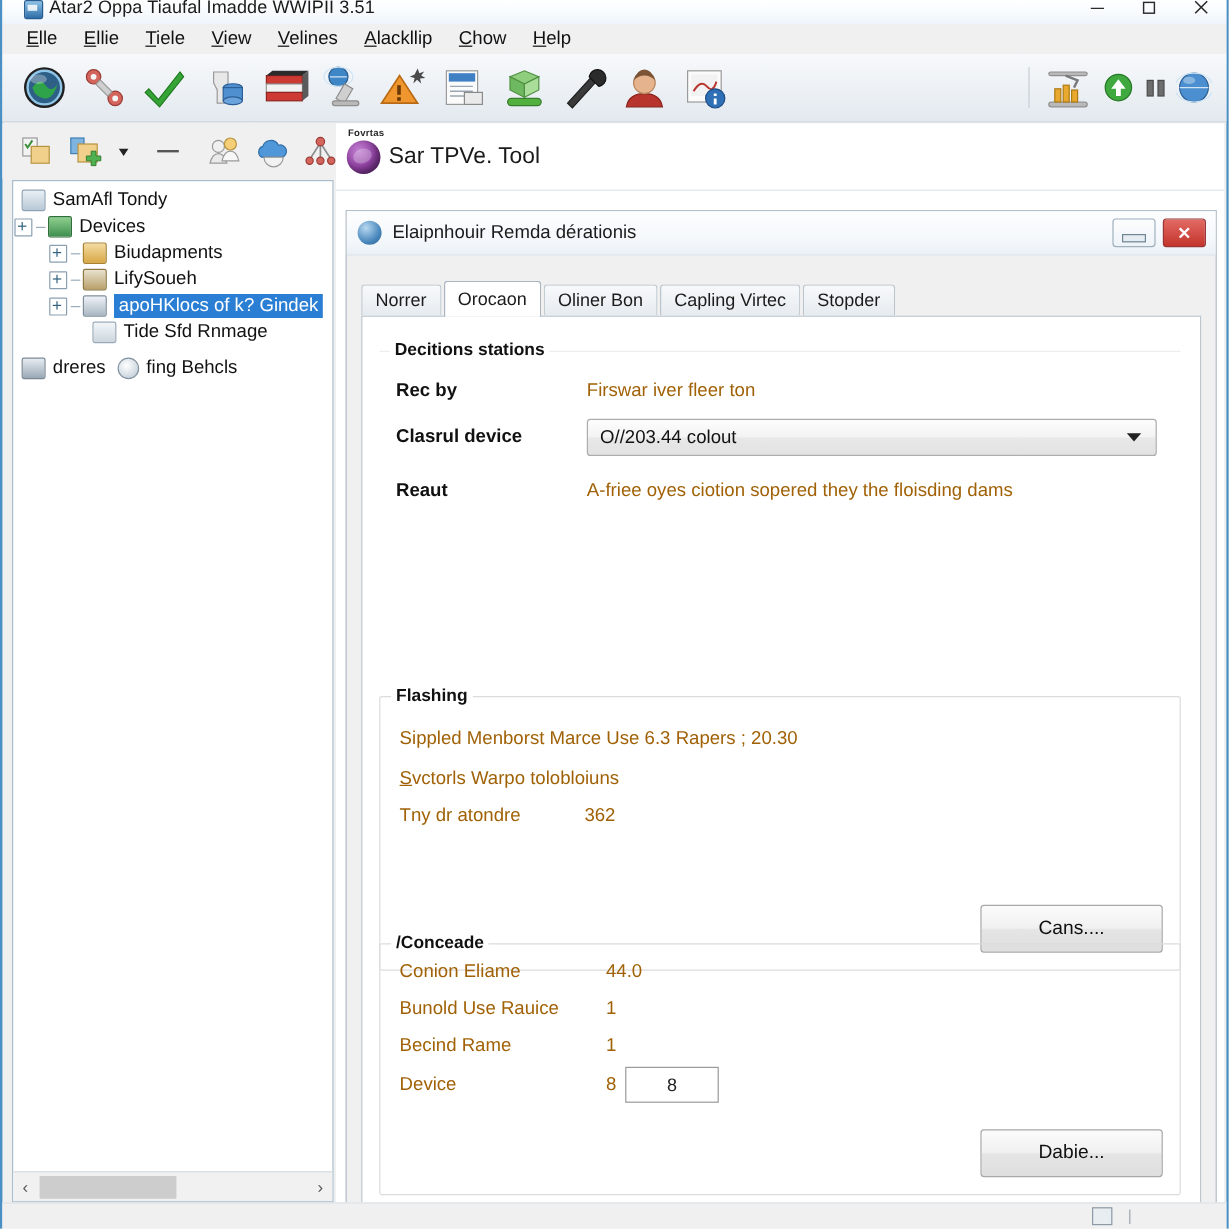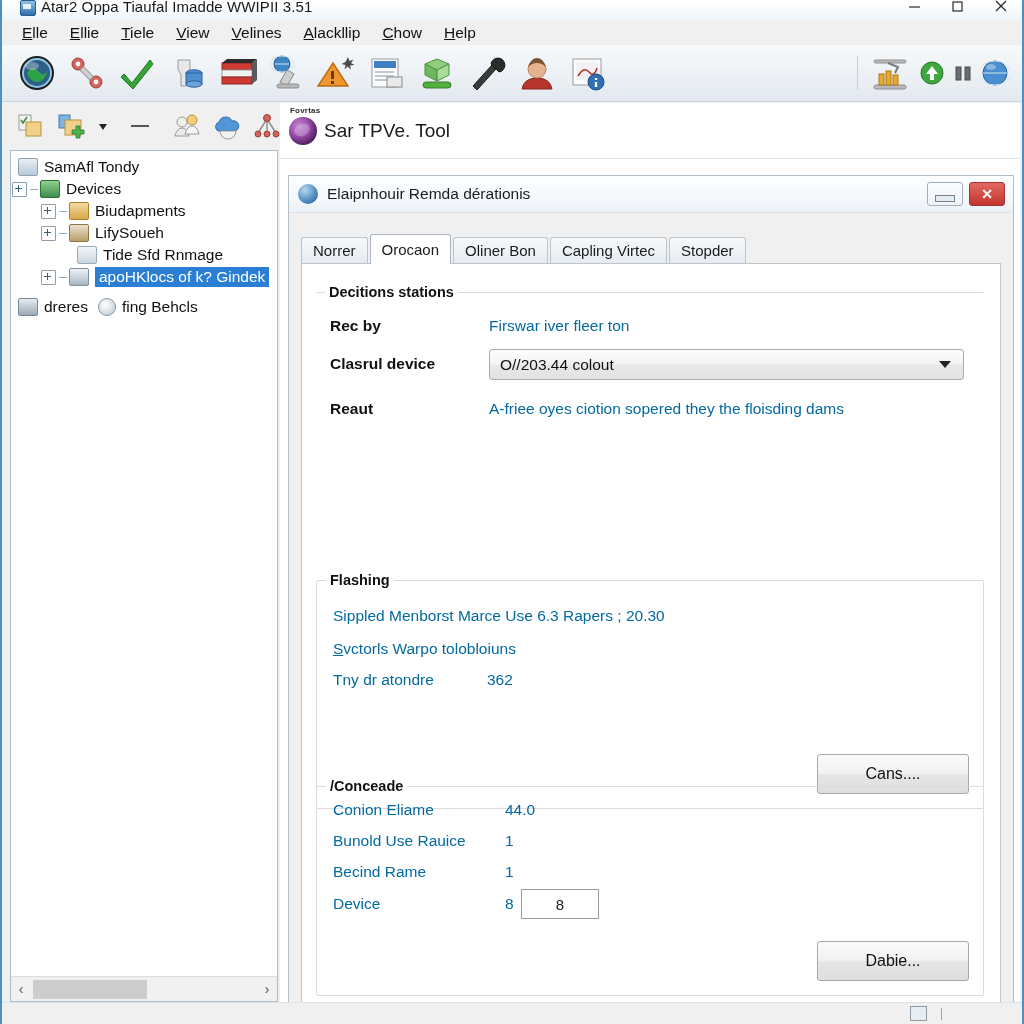--- a/index.html
+++ b/index.html
@@ -408,21 +408,21 @@
 
   .frow {
     position: absolute;
     display: flex;
     align-items: center;
     font-size: 15.5px;
     color: #111;
     white-space: nowrap;
   }
   .flabel { font-weight: bold; color: #111; }
-  .fvalue { color: #0369a1; }
+  .fvalue { color: #a16207; }
 
   .combo {
     position: absolute;
     left: 173px; top: 56px;
     width: 475px; height: 31px;
     background: linear-gradient(to bottom, #fdfdfd 0%, #f3f3f3 48%, #e8e8e8 52%, #e2e2e2 100%);
     border: 1px solid #acacac;
     border-radius: 3px;
     display: flex;
     align-items: center;
@@ -769,30 +769,30 @@
         <span class="tlabel">Biudapments</span>
       </div>
 
       <div class="trow" style="padding-left:30px;">
         <span class="expander"></span>
         <span class="dashline"></span>
         <span class="tico" style="background:linear-gradient(#e8e2cf,#b9a06a);border:1px solid #8d7743;"></span>
         <span class="tlabel">LifySoueh</span>
       </div>
 
-      <div class="trow" style="padding-left:66px;">
-        <span class="tico" style="background:linear-gradient(#f2f6f9,#cdd6de);border:1px solid #9aaab8;"></span>
-        <span class="tlabel">Tide Sfd Rnmage</span>
-      </div>
-
       <div class="trow sel" style="padding-left:30px;">
         <span class="expander"></span>
         <span class="dashline"></span>
         <span class="tico" style="background:linear-gradient(#eef2f6,#a9b7c3);border:1px solid #7f8f9c;"></span>
         <span class="tlabel">apoHKlocs of k? Gindek</span>
+      </div>
+
+      <div class="trow" style="padding-left:66px;">
+        <span class="tico" style="background:linear-gradient(#f2f6f9,#cdd6de);border:1px solid #9aaab8;"></span>
+        <span class="tlabel">Tide Sfd Rnmage</span>
       </div>
 
 
       <div class="trow" style="margin-top:8px;">
         <span style="width:6px;"></span>
         <span class="tico" style="background:linear-gradient(#e6ebf0,#9aa9b6);border:1px solid #7a8894;"></span>
         <span class="tlabel">dreres</span>
         <span class="tico" style="margin-left:10px;border-radius:50%;background:radial-gradient(circle at 40% 35%,#ffffff,#b9c6d2);border:1px solid #8595a3;width:16px;height:16px;"></span>
         <span class="tlabel">fing Behcls</span>
       </div>

